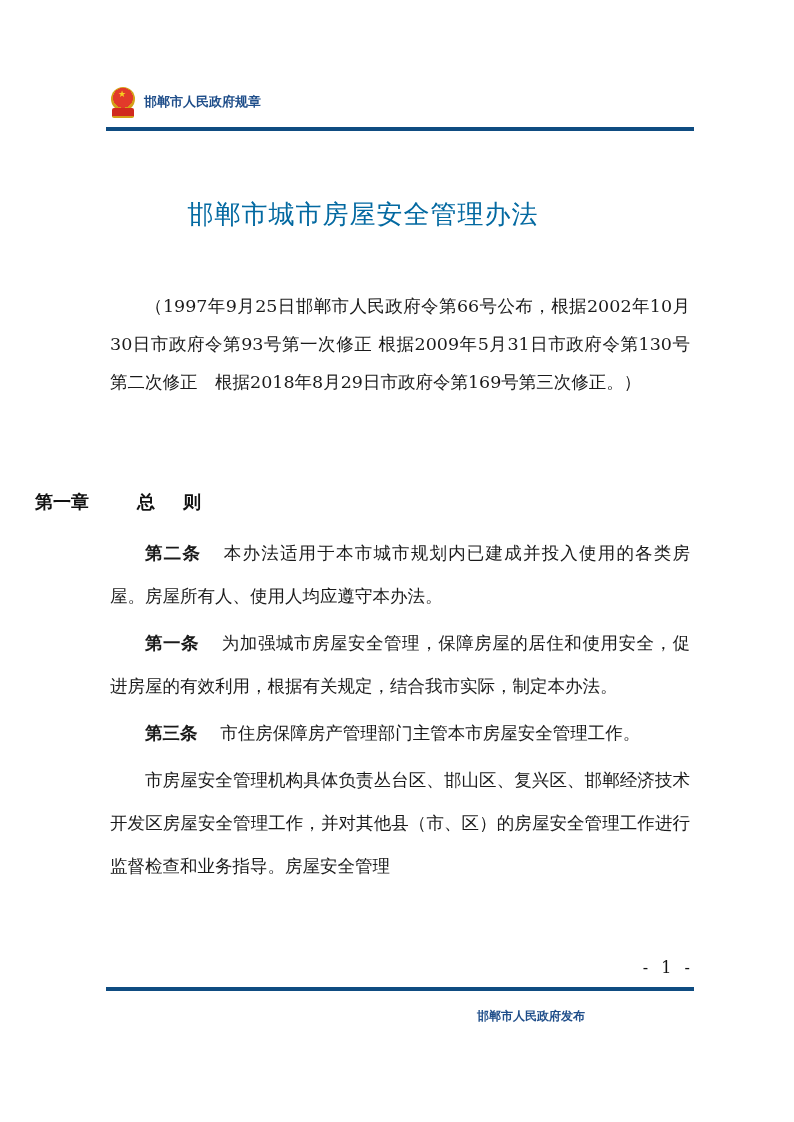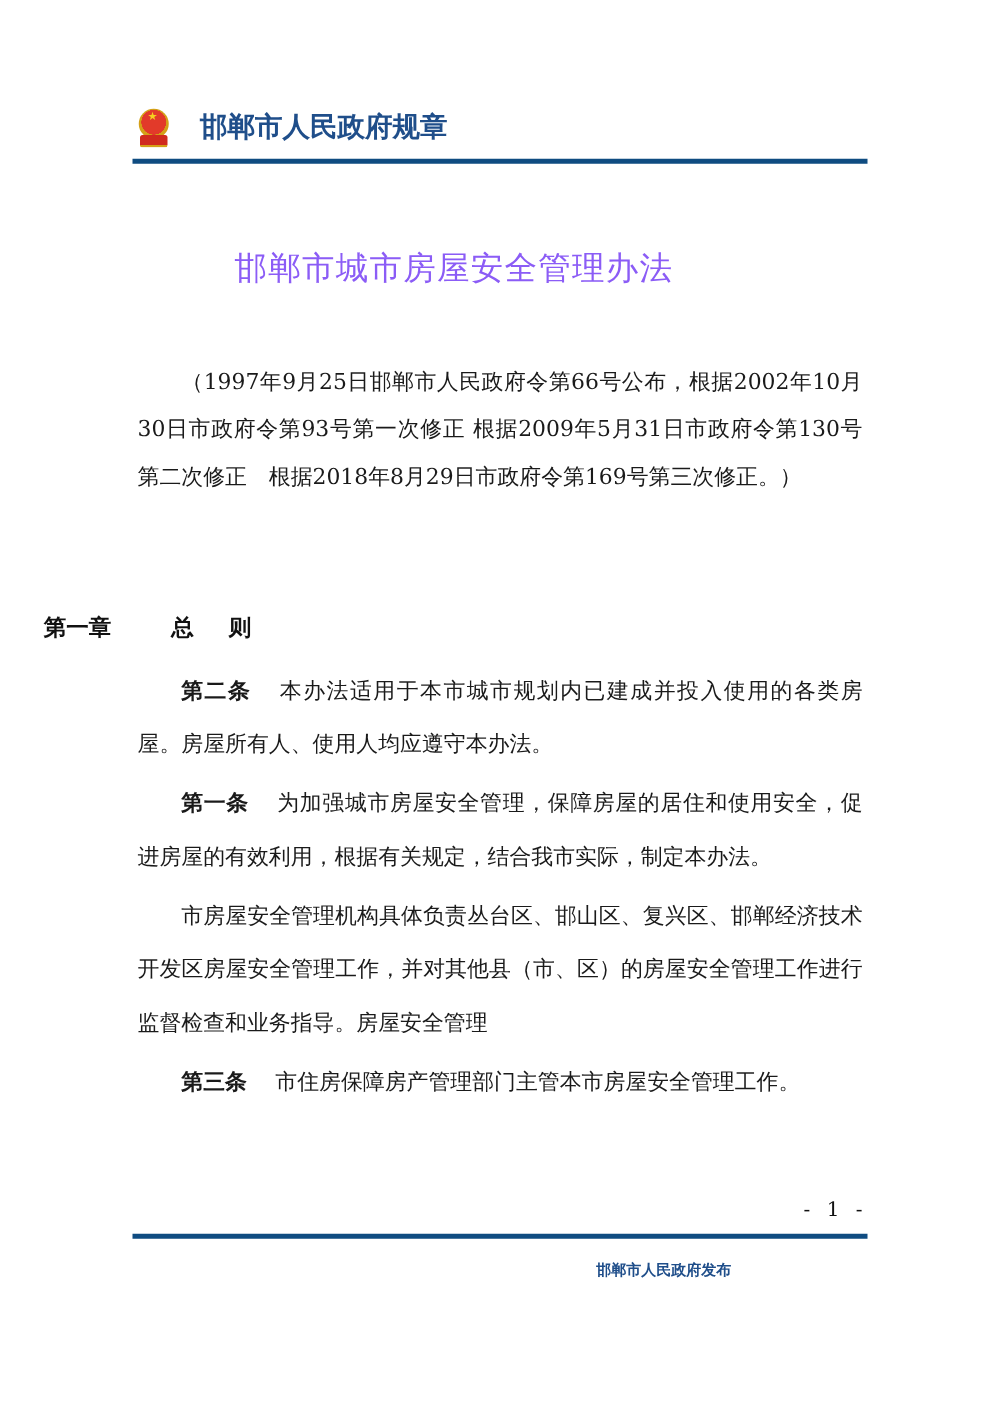--- a/index.html
+++ b/index.html
@@ -4,26 +4,26 @@
   <style>
     html, body { margin: 0; padding: 0; background: #ffffff; }
     body { width: 794px; height: 1122px; position: relative; overflow: hidden;
            font-family: "DejaVu Serif", "Liberation Serif", serif; color: #111; }
     .header { position: absolute; left: 108px; top: 84px; height: 36px; display: flex; align-items: center; }
     .emblem { width: 30px; height: 32px; position: relative; margin-right: 6px; }
     .emblem .disc { position: absolute; left: 3px; top: 1px; width: 24px; height: 24px; border-radius: 50%;
                     background: radial-gradient(circle at 50% 45%, #e23a2a 0 55%, #d4a017 56% 100%); }
     .emblem .star { position: absolute; left: 10px; top: 4px; color: #f5d020; font-size: 9px; line-height: 9px; }
     .emblem .base { position: absolute; left: 4px; top: 22px; width: 22px; height: 8px; background: #d02a1e; border-radius: 2px; border-bottom: 2px solid #d4a017; }
-    .header-title { font-family: "DejaVu Serif", serif; font-weight: bold; font-size: 22px; color: #1f4e8a; letter-spacing: 0px; margin-left: 16px; }
+    .header-title { font-family: "DejaVu Serif", serif; font-weight: bold; font-size: 13px; color: #1f4e8a; letter-spacing: 0px; }
     .rule { position: absolute; left: 106px; width: 588px; height: 4px; background: #0f4c81; }
     .rule.top { top: 127px; }
     .rule.bottom { top: 987px; }
     .doc-title { position: absolute; left: 0; width: 726px; top: 197px; text-align: center;
-                 font-size: 26px; font-weight: normal; color: #8b5cf6; letter-spacing: 1px; }
+                 font-size: 26px; font-weight: normal; color: #0369a1; letter-spacing: 1px; }
     .body-text { position: absolute; left: 106px; width: 588px; font-size: 17.5px; line-height: 38px; color: #1a1a1a; text-align: justify; }
     .p { margin: 4px; text-indent: 2em; }
     .note { top: 283px; }
     .chapter { position: absolute; left: 0; width: 766px; top: 490px; text-align: left; font-family: "DejaVu Sans", sans-serif;
                font-weight: bold; font-size: 18px; margin-left: 35px; }
     .chapter span { display: inline-block; }
     .chapter .gap { width: 48px; }
     .chapter .gap2 { width: 28px; }
     .articles { top: 528px; line-height: 43px; }
     .articles .p { margin-bottom: 0; }
@@ -54,21 +54,21 @@
   <span>第一章</span><span class="gap"></span><span>总</span><span class="gap2"></span><span>则</span>
 </div>
 
 <div class="body-text articles">
   <p class="p">
     <span class="art-label">第二条</span><span>本办法适用于本市城市规划内已建成并投入使用的各类房屋。房屋所有人、使用人均应遵守本办法。</span>
   </p>
   <p class="p">
     <span class="art-label">第一条</span><span>为加强城市房屋安全管理，保障房屋的居住和使用安全，促进房屋的有效利用，根据有关规定，结合我市实际，制定本办法。</span>
   </p>
-  <p class="p">市房屋安全管理机构具体负责丛台区、邯山区、复兴区、邯郸经济技术开发区房屋安全管理工作，并对其他县（市、区）的房屋安全管理工作进行监督检查和业务指导。房屋安全管理</p>
   <p class="p">
     <span class="art-label">第三条</span><span>市住房保障房产管理部门主管本市房屋安全管理工作。</span>
   </p>
+  <p class="p">市房屋安全管理机构具体负责丛台区、邯山区、复兴区、邯郸经济技术开发区房屋安全管理工作，并对其他县（市、区）的房屋安全管理工作进行监督检查和业务指导。房屋安全管理</p>
 </div>
 
 <div class="page-num">- 1 -</div>
 <div class="rule bottom"></div>
 <div class="footer">邯郸市人民政府发布</div>
 
 </body></html>

